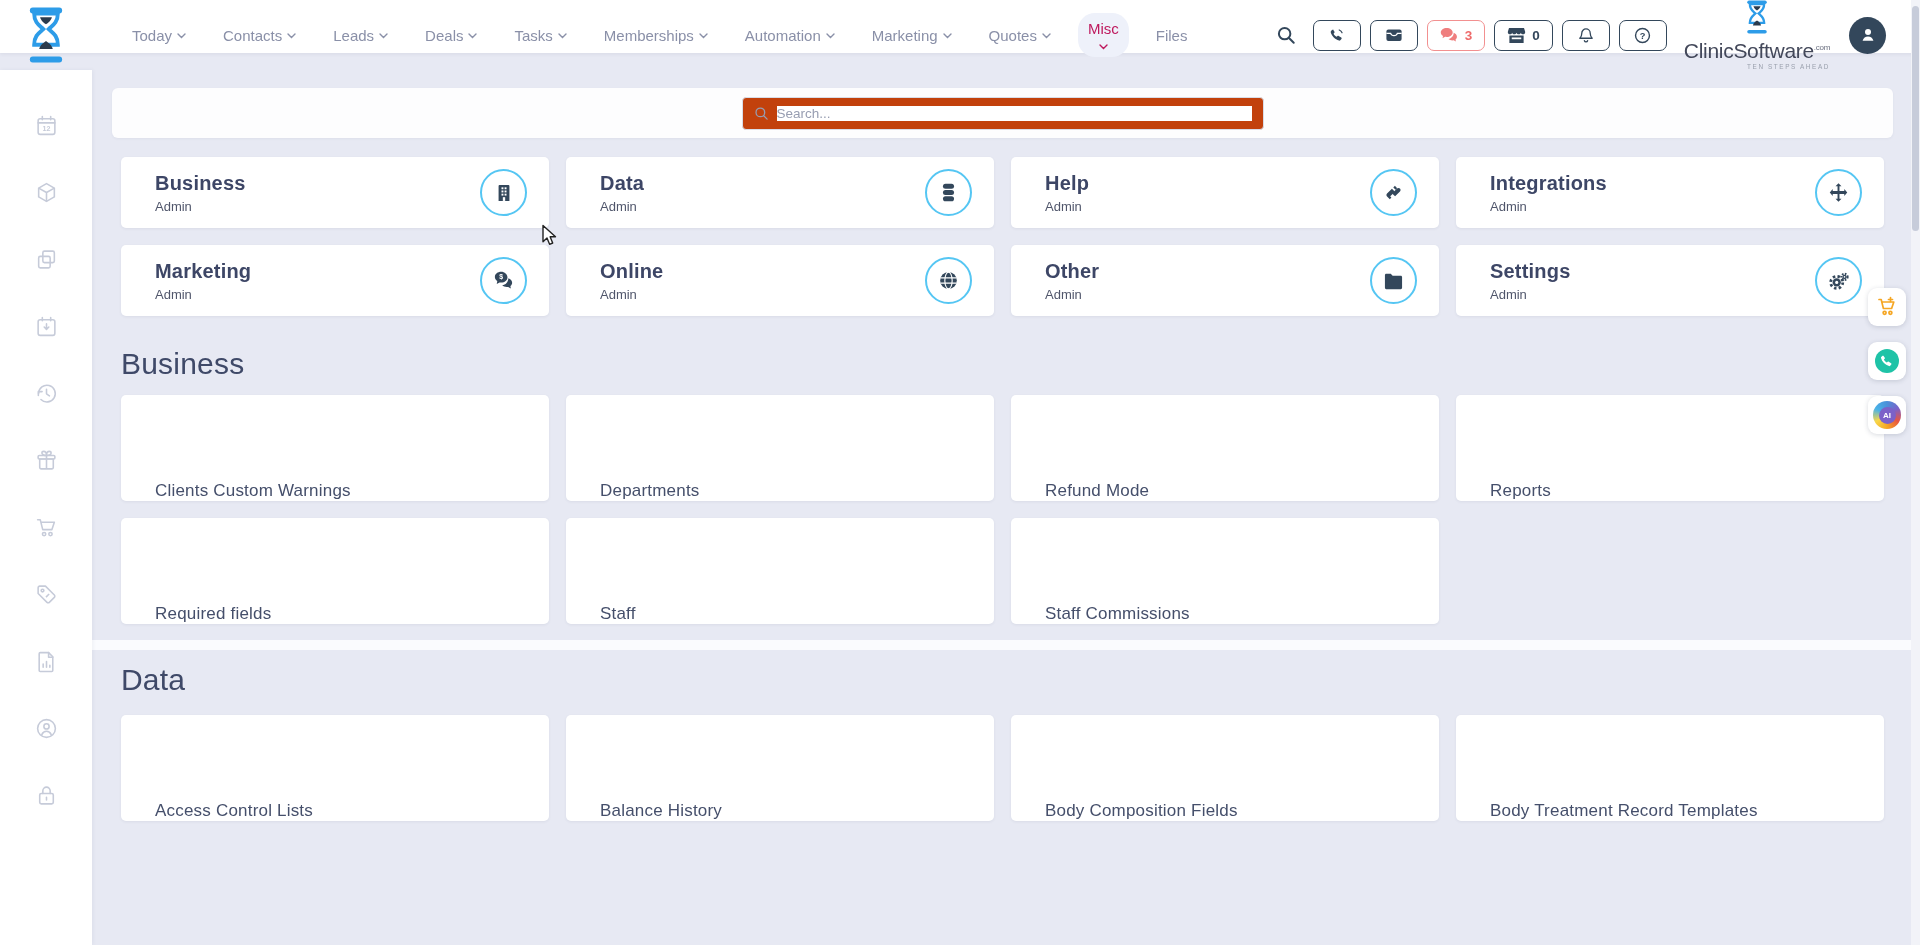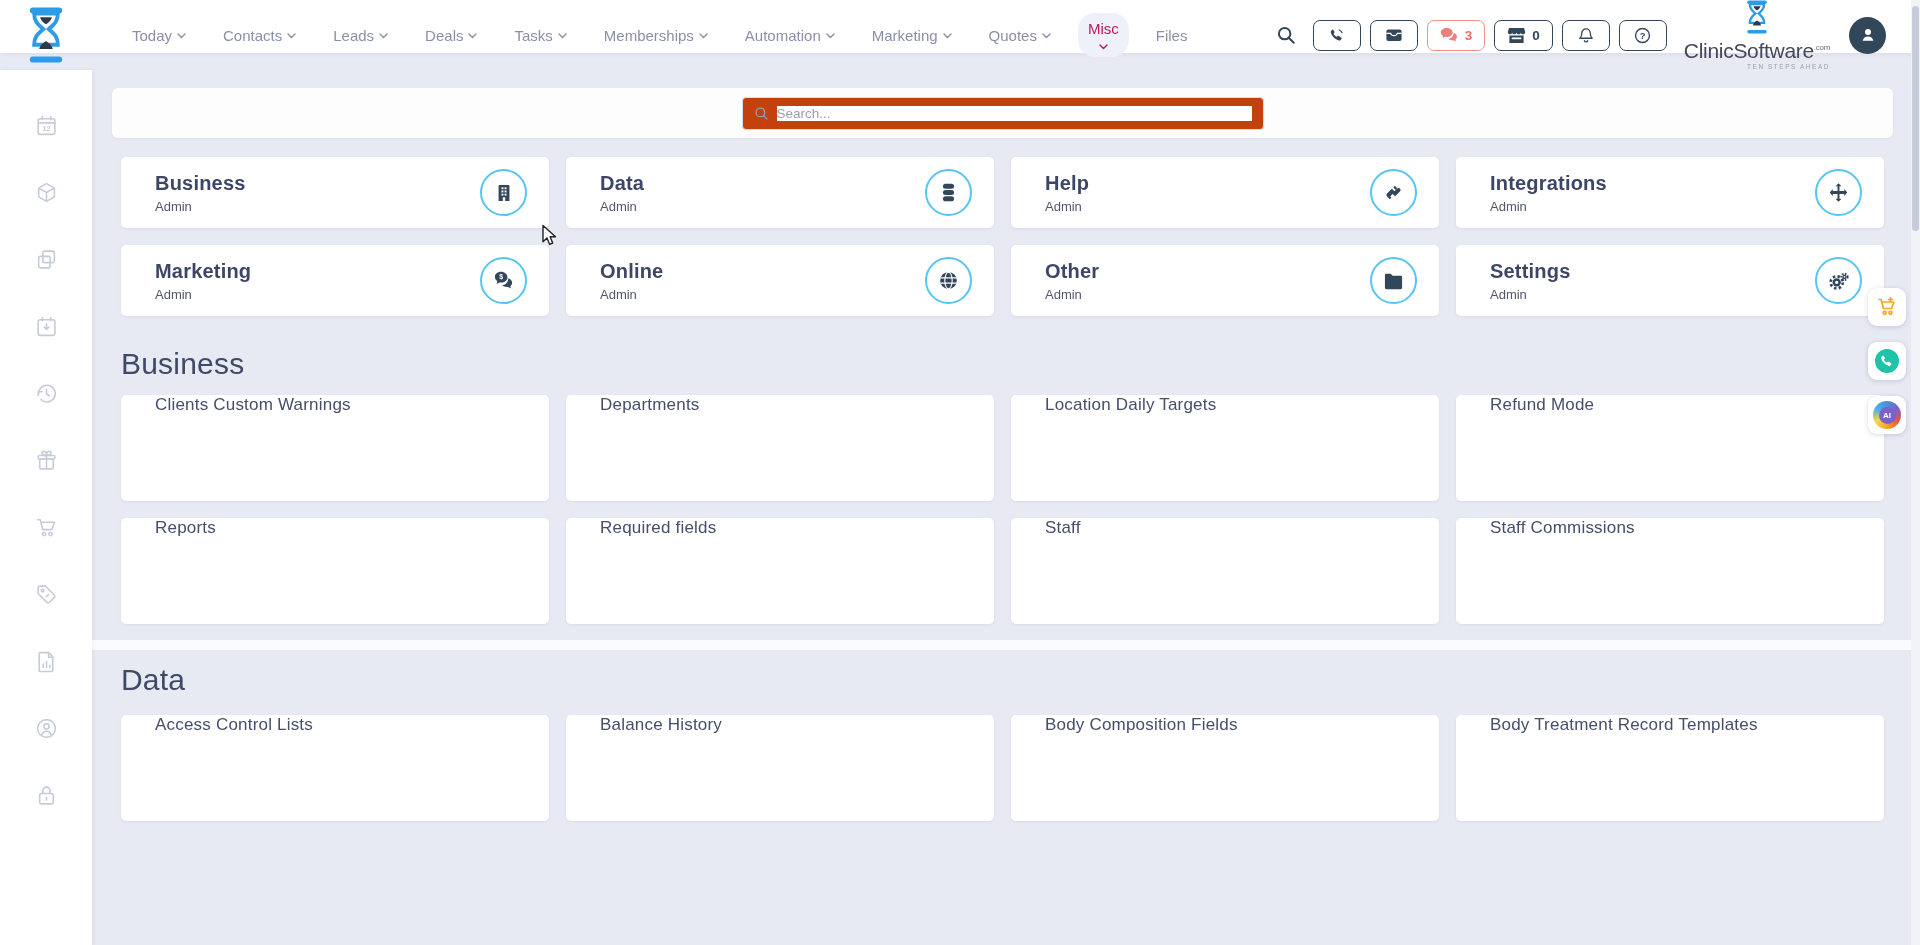--- a/index.html
+++ b/index.html
@@ -54,21 +54,21 @@
   .cat-title { font-size:20px; font-weight:600; color:#3d4666; letter-spacing:.2px; }
   .cat-sub { font-size:13px; color:#50566b; margin-top:4px; }
   .cat-icon { width:47px; height:47px; border:2px solid #55c6f3; border-radius:50%;
               display:flex; align-items:center; justify-content:center; flex-shrink:0; }
 
   .section-heading { margin:26px 36px 9px 29px; font-size:30px; line-height:44px; font-weight:500;
                      color:#3f4968; letter-spacing:.2px; }
   .item-grid { margin:0 36px 0 29px; display:grid; grid-template-columns:repeat(4,1fr);
                grid-auto-rows:106px; gap:17px; }
   .item-card { background:#fff; border-radius:5px; box-shadow:0 1px 3px rgba(40,50,80,.07);
-               display:flex; align-items:flex-start; padding-left:34px; cursor:pointer; }
+               display:flex; align-items:flex-end; padding-left:34px; cursor:pointer; }
   .item-card span { font-size:17px; font-weight:500; color:#454f6b; letter-spacing:.2px; }
   .section-divider { height:10px; background:#fafbfe; margin-top:16px; }
   .data-heading { margin-top:8px; }
   .data-grid { margin-top:13px; }
 
   
   .floating-stack { position:absolute; right:14px; top:288px; display:flex; flex-direction:column; gap:16px; z-index:30; }
   .float-btn { width:38px; height:38px; background:#fff; border-radius:9px; box-shadow:0 1px 5px rgba(40,50,80,.18);
                display:flex; align-items:center; justify-content:center; cursor:pointer; }
   .ai-circle { width:28px; height:28px; border-radius:50%;
@@ -446,23 +446,20 @@
 
   <h2 class="section-heading">Business</h2>
   <div class="item-grid">
     <div class="item-card">
         <span>Clients Custom Warnings</span>
       </div>
     <div class="item-card">
         <span>Departments</span>
       </div>
     <div class="item-card">
-        <span>Location Daily Targets</span>
-      </div>
-    <div class="item-card">
         <span>Refund Mode</span>
       </div>
     <div class="item-card">
         <span>Reports</span>
       </div>
     <div class="item-card">
         <span>Required fields</span>
       </div>
     <div class="item-card">
         <span>Staff</span>

